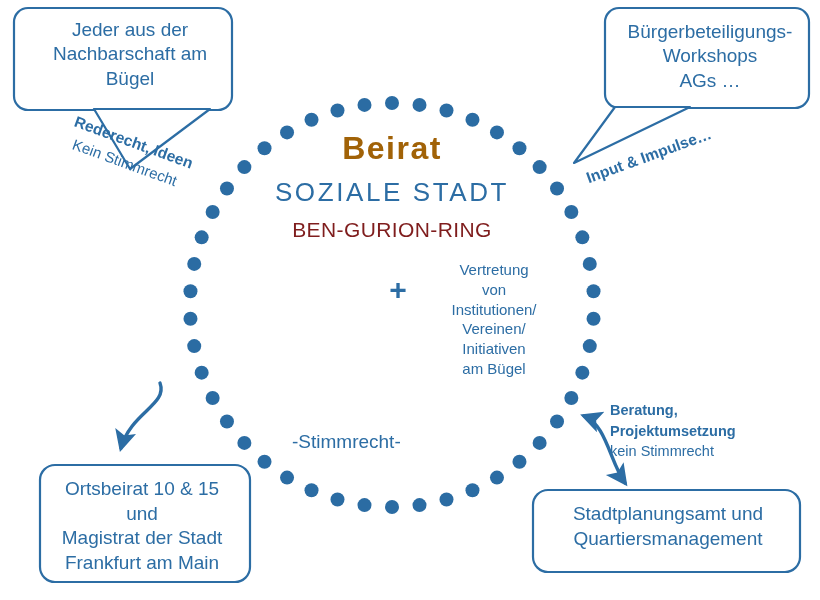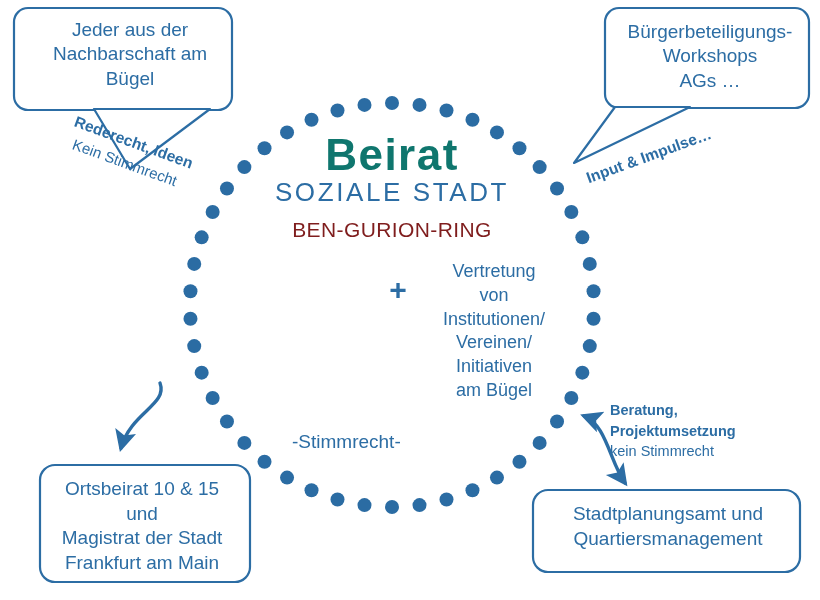--- a/index.html
+++ b/index.html
@@ -16,30 +16,30 @@
   
   .bubble-text{font-size:19px;line-height:1.28;}
 
   #bubble-tl-text{left:30px;top:18px;width:200px;}
   #bubble-tr-text{left:612px;top:20px;width:196px;}
   #box-bl-text{left:42px;top:477px;width:200px;font-size:19px;line-height:1.30;}
   #box-br-text{left:538px;top:502px;width:260px;font-size:19px;line-height:1.30;}
 
   
   #title-main{position:absolute;left:242px;top:130px;width:300px;text-align:center;
-    font-size:44px;font-weight:bold;letter-spacing:1.5px;color:#0f766e;}
+    font-size:32px;font-weight:bold;letter-spacing:1.5px;color:#a16207;}
   #title-sub1{position:absolute;left:242px;top:177px;width:300px;text-align:center;
     font-size:26px;letter-spacing:2.6px;color:#2c6da4;}
   #title-sub2{position:absolute;left:242px;top:202px;width:300px;text-align:center;
     font-size:21px;letter-spacing:0.4px;color:#7f1d1d;margin-top:16px;}
 
   #col-left{position:absolute;left:214px;top:260px;width:180px;text-align:center;
     font-size:19px;line-height:1.32;}
   #col-right{position:absolute;left:418px;top:260px;width:152px;text-align:center;
-    font-size:18px;line-height:1.32;}
+    font-size:15px;line-height:1.32;}
   #plus-sign{position:absolute;left:383px;top:275px;width:30px;text-align:center;
     font-size:30px;font-weight:bold;line-height:1;}
   #stimmrecht{position:absolute;left:292px;top:431px;width:200px;text-align:left;
     font-size:19px;}
 
   
   .rot-label{position:absolute;white-space:nowrap;color:#2c6da4;}
   #lbl-rederecht{left:79px;top:110px;transform:rotate(20deg);transform-origin:0 0;
     font-size:15.5px;font-weight:bold;line-height:1.5;}
   #lbl-rederecht .l2{font-weight:normal;font-size:15px;display:block;margin-left:6px;}

